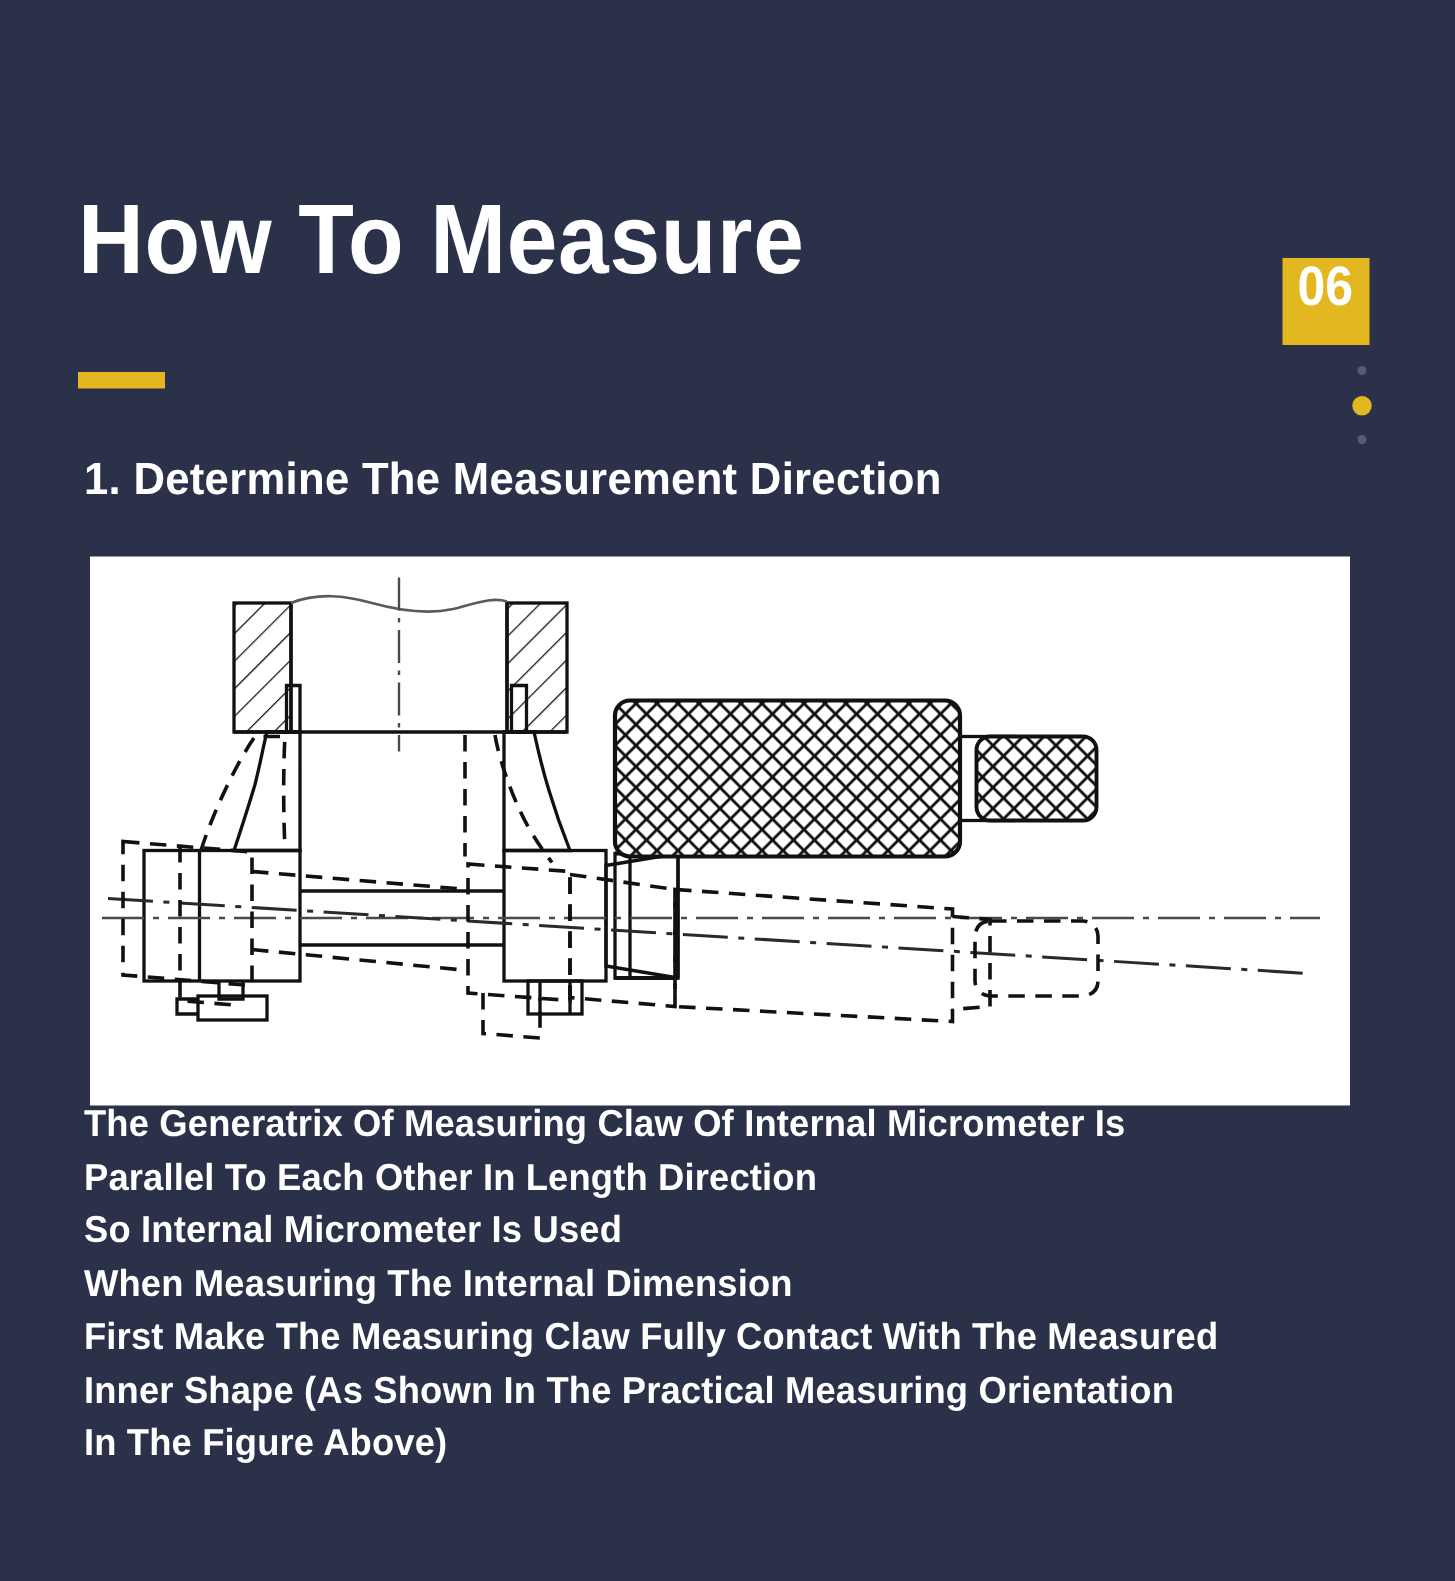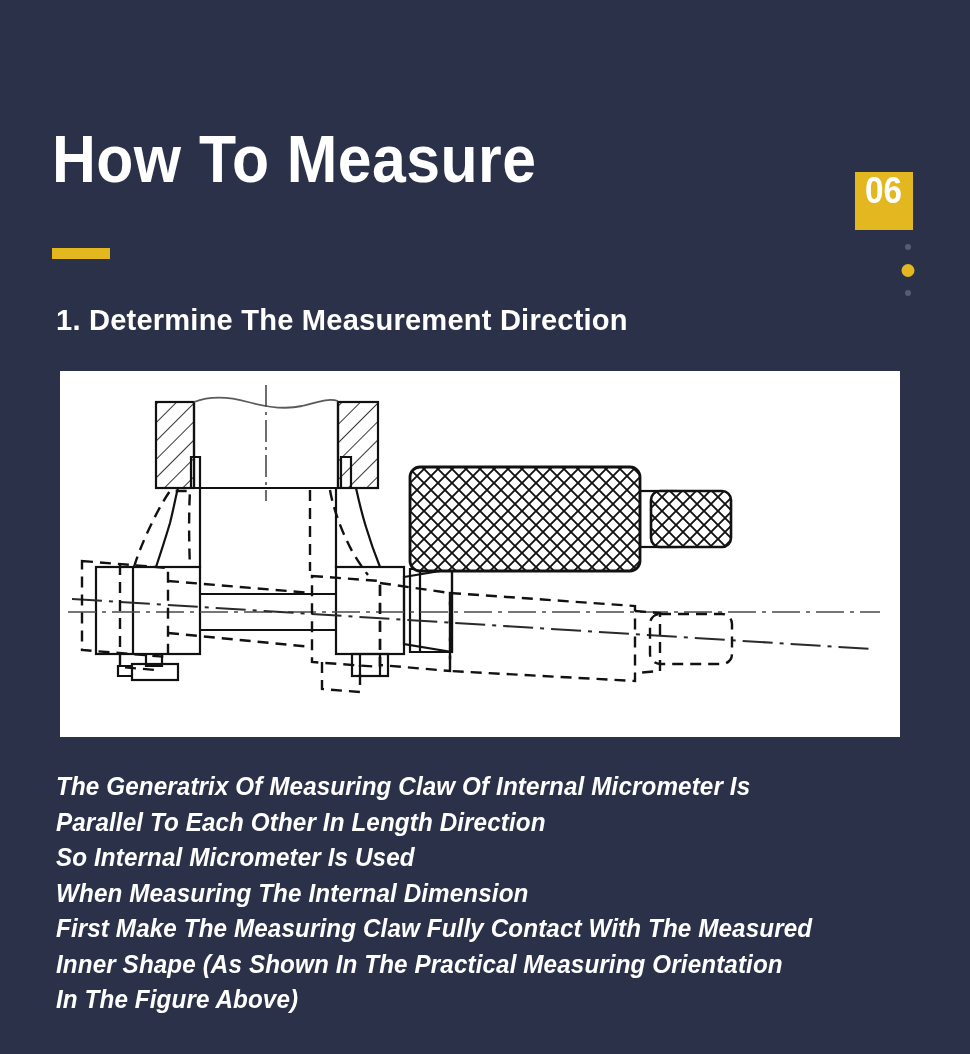--- a/index.html
+++ b/index.html
@@ -127,23 +127,22 @@
     overflow: hidden;
   }
   .figure-frame svg {
     display: block;
   }
 
   
   .caption {
     position: absolute;
     left: 56px;
-    top: 769px;
+    top: 732px;
     width: 880px;
-    font-style: italic;
   }
   .caption-line {
     font-family: "Liberation Sans Narrow", "Liberation Sans", sans-serif;
     font-size: 25px;
     line-height: 35.5px;
     font-weight: bold;
     color: #ffffff;
     letter-spacing: 0.1px;
     white-space: nowrap;
     transform: scaleX(0.97);

